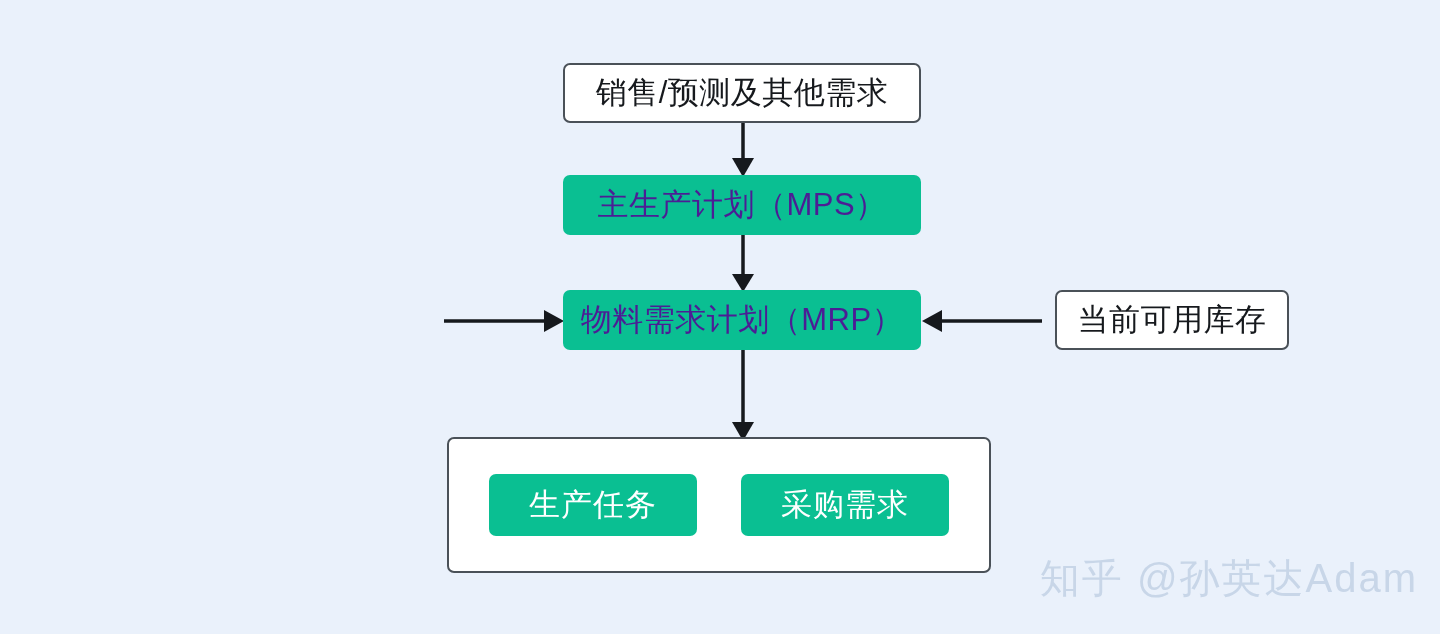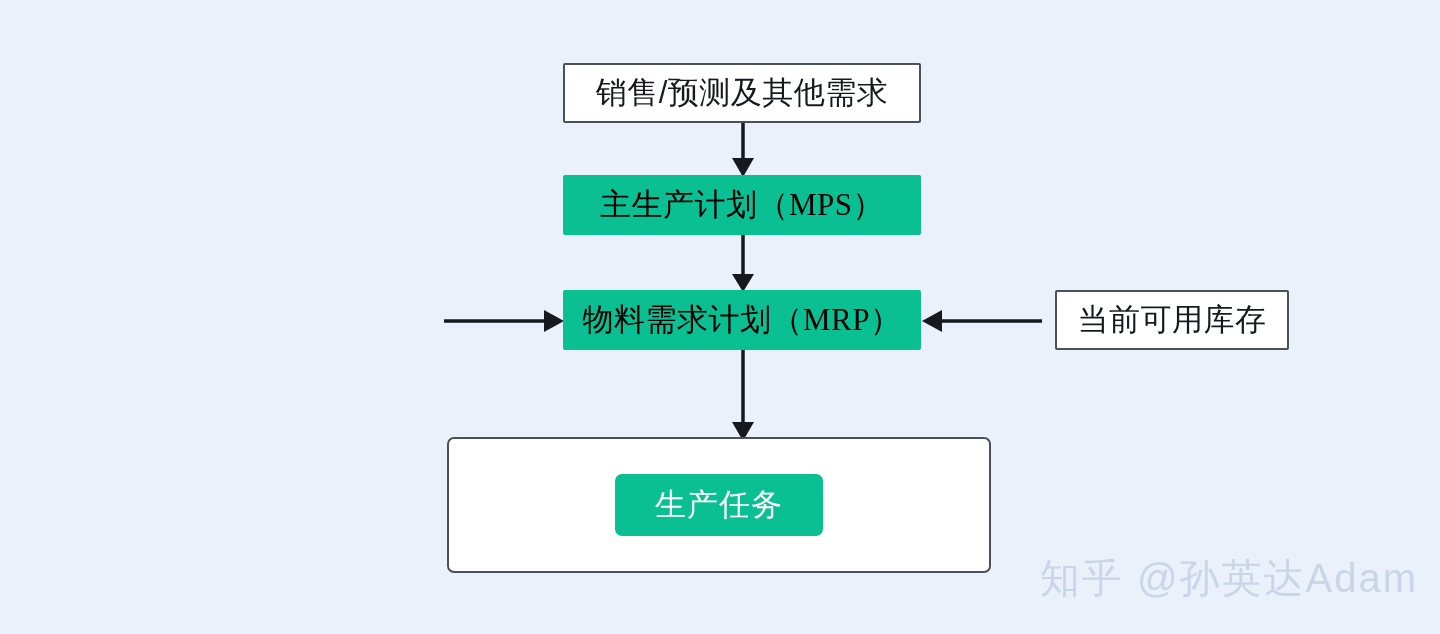--- a/index.html
+++ b/index.html
@@ -20,39 +20,38 @@
     background: #eaf1fb;
   }
 
   
   .node {
     position: absolute;
     box-sizing: border-box;
     display: flex;
     align-items: center;
     justify-content: center;
-    border-radius: 2px;
+    border-radius: 7px;
     white-space: nowrap;
   }
   .node-plain {
     background: #ffffff;
     border: 2px solid #4a5158;
     color: #16191d;
     font-size: 31px;
     font-weight: 400;
     letter-spacing: 0.5px;
   }
   .node-green {
     background: #0abf92;
     border: none;
-    color: #000000;
+    color: #4c1d95;
     font-size: 31px;
     font-weight: 400;
     letter-spacing: 0.5px;
-    font-family: Liberation Serif, serif;
   }
 
   
   #node-demand   { left: 563px; top: 63px;  width: 358px; height: 60px; }
   #node-mps      { left: 563px; top: 175px; width: 358px; height: 60px; }
   #node-mrp      { left: 563px; top: 290px; width: 358px; height: 60px; }
   #node-bom      { left: 250px; top: 290px; width: 197px; height: 60px; }
   #node-stock    { left: 1036px;top: 290px; width: 234px; height: 60px; margin-left: 19px; }
 
   
@@ -149,17 +148,18 @@
 
   <div class="node node-green" id="node-mps">主生产计划（MPS）</div>
 
   <div class="node node-green" id="node-mrp">物料需求计划（MRP）</div>
 
 
   <div class="node node-plain" id="node-stock">当前可用库存</div>
 
   <div id="output-container">
     <div class="out-btn">生产任务</div>
+    <div class="out-btn">采购需求</div>
   </div>
 
   <div id="watermark">知乎 @孙英达Adam</div>
 
 </div>
 
 </body></html>

